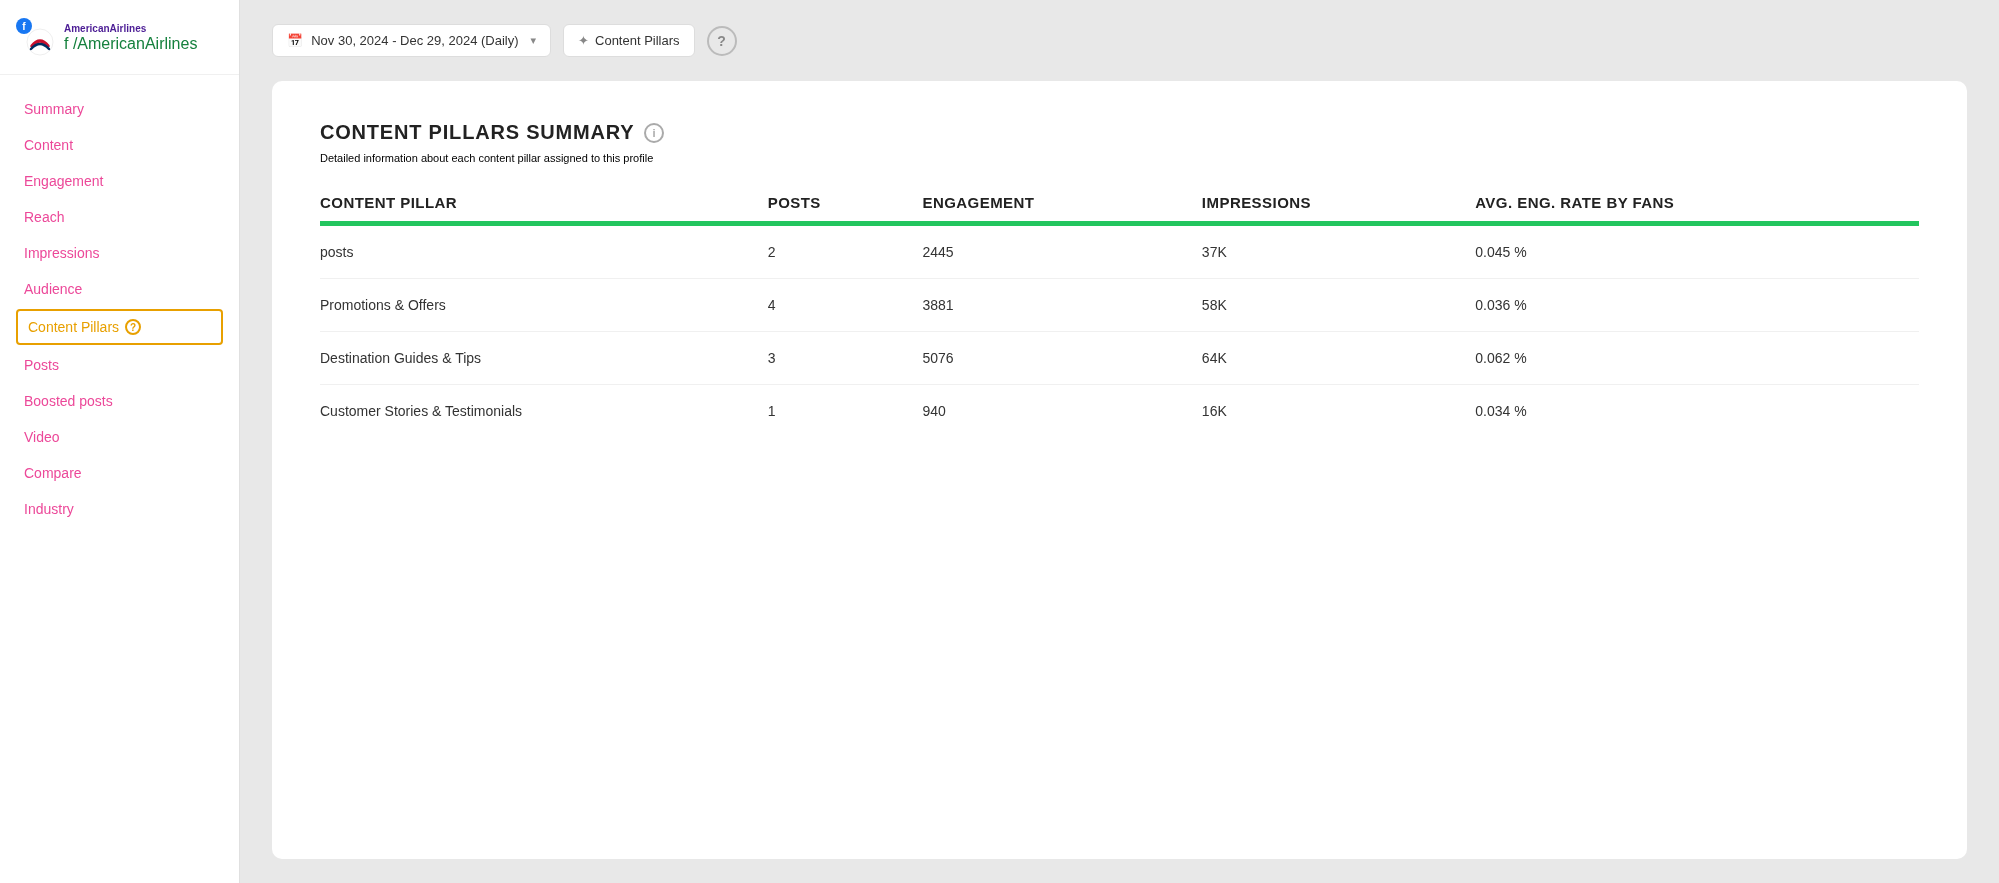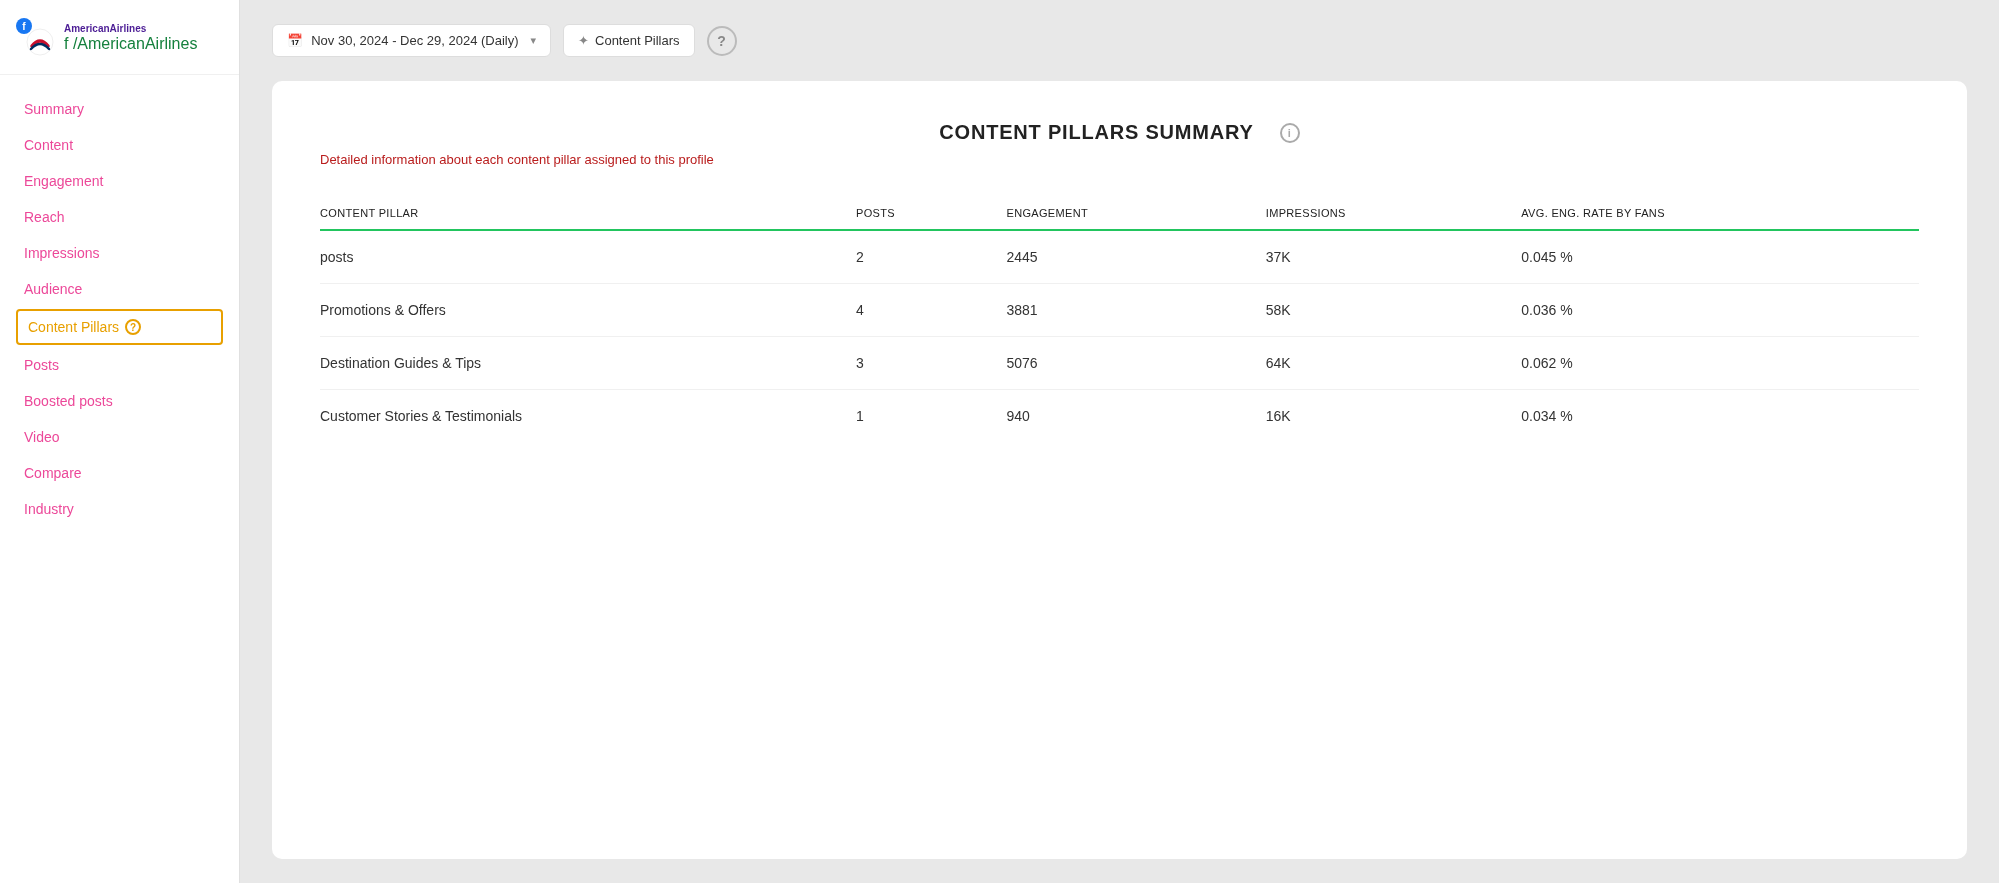--- a/index.html
+++ b/index.html
@@ -174,54 +174,53 @@
       padding: 40px 48px;
       flex: 1;
     }
     .section-title {
       font-size: 20px;
       font-weight: 700;
       color: #222;
       letter-spacing: 0.04em;
       display: flex;
       align-items: center;
-      gap: 26px;
+      gap: 10px;
       margin-bottom: 8px;
-      justify-content: center;
     }
     .section-title .info-icon {
       width: 20px;
       height: 20px;
       border-radius: 50%;
       border: 2px solid #aaa;
       display: inline-flex;
       align-items: center;
       justify-content: center;
       font-size: 11px;
       color: #aaa;
       font-weight: bold;
       cursor: pointer;
     }
     .section-subtitle {
-      font-size: 13px;
-      color: #b91c1c;
-      margin-bottom: 30px;
+      font-size: 11px;
+      color: #000000;
+      margin-bottom: 20px;
     }
     
     .pillars-table {
       width: 100%;
       border-collapse: collapse;
     }
     .pillars-table thead tr th {
       text-align: left;
-      font-size: 11px;
-      font-weight: 400;
+      font-size: 15px;
+      font-weight: 700;
       color: #222;
       padding: 10px 0;
-      border-bottom: 2px solid #22c55e;
+      border-bottom: 5px solid #22c55e;
       letter-spacing: 0.03em;
     }
     .pillars-table thead tr th:not(:first-child) {
       text-align: left;
       padding-left: 20px;
     }
     .pillars-table tbody tr td {
       padding: 18px 0;
       font-size: 14px;
       color: #333;

